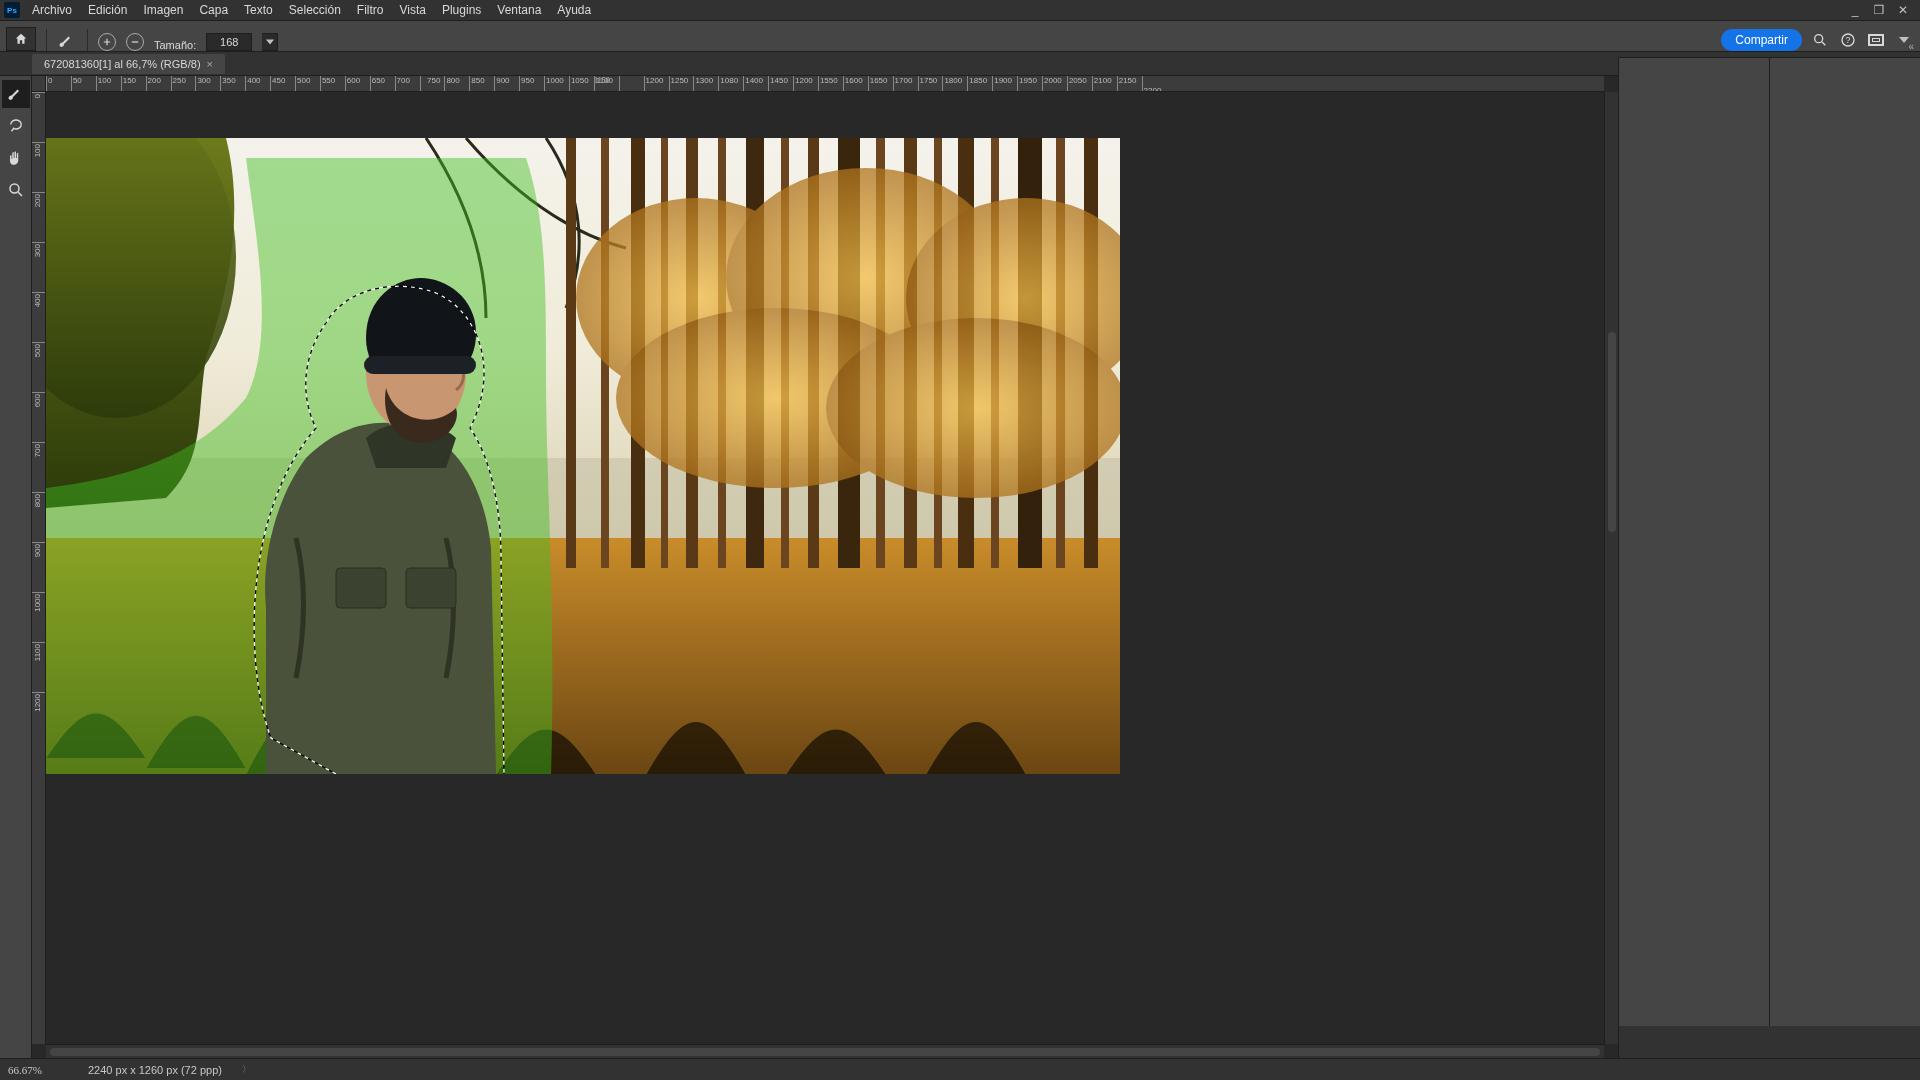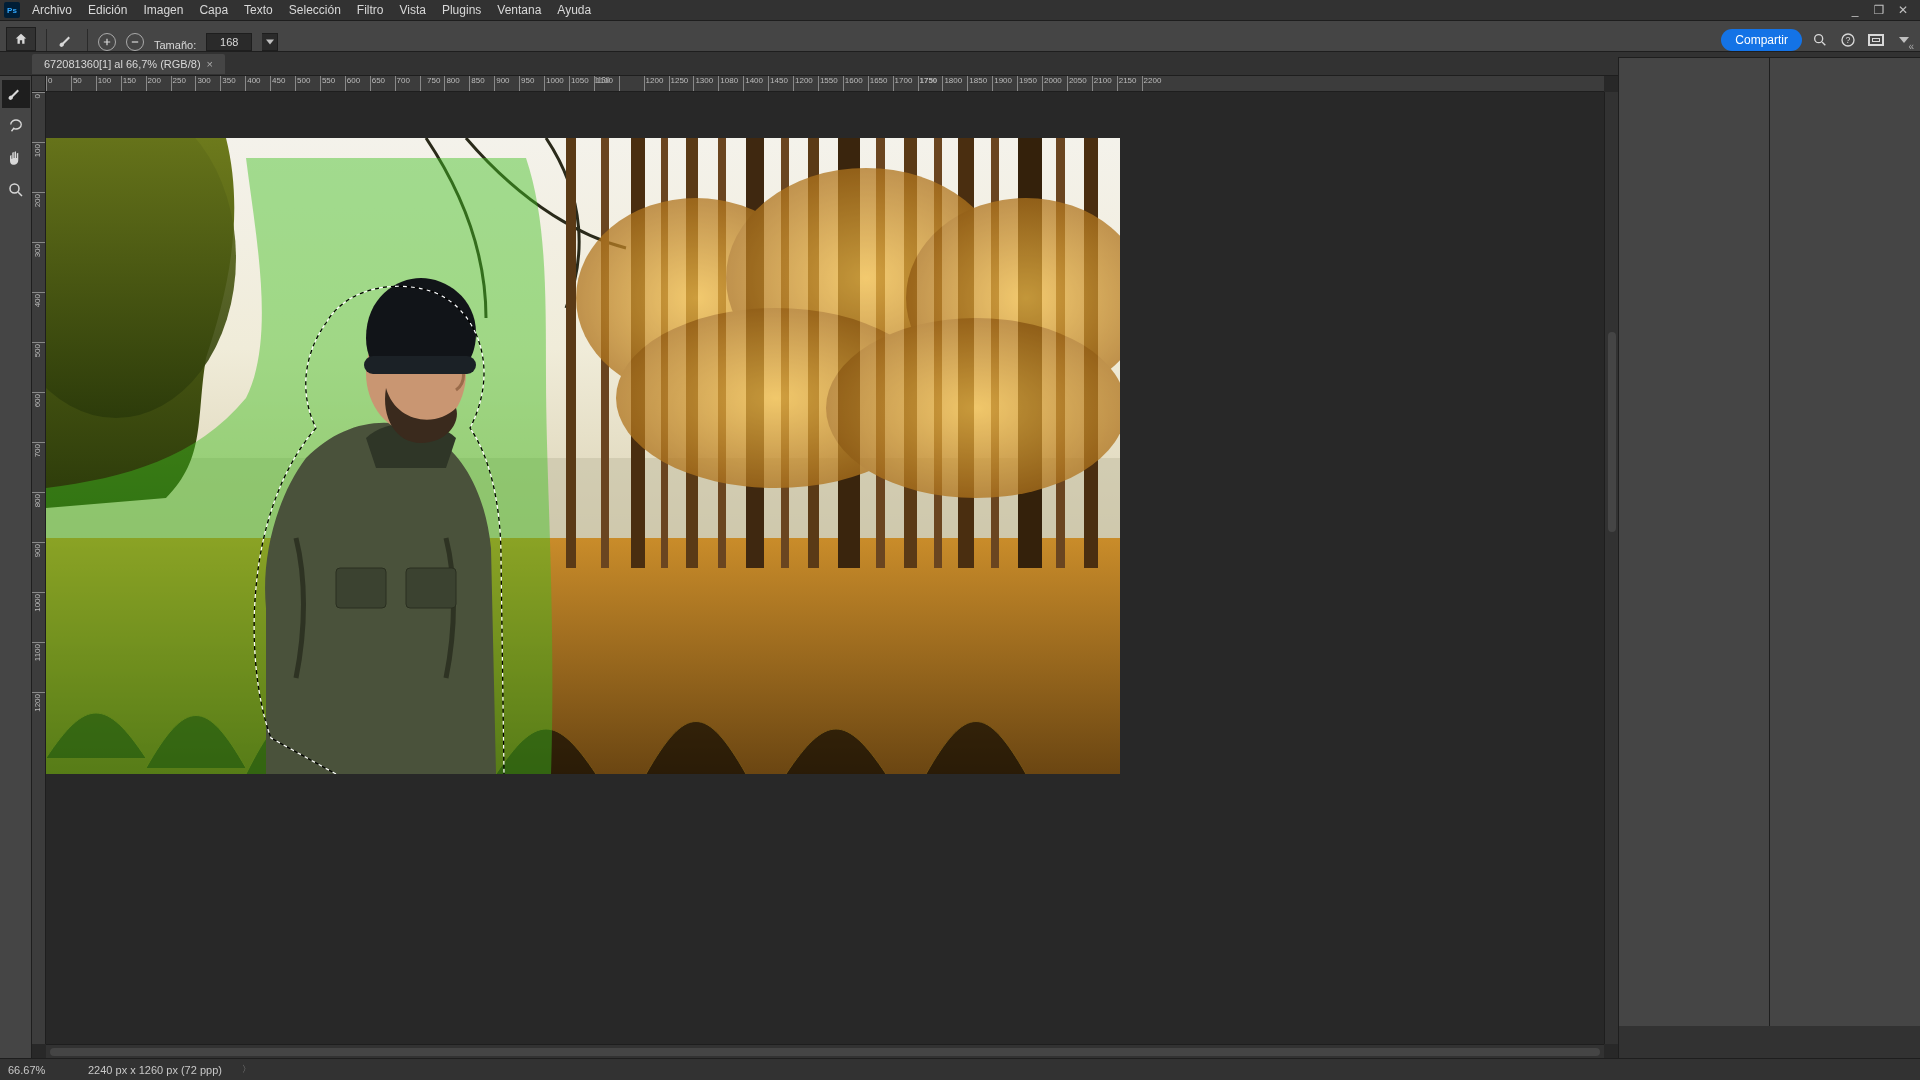--- a/index.html
+++ b/index.html
@@ -61,21 +61,21 @@
   .panel-tab { flex:1; height:28px; margin:2px; border:2px solid transparent; background:#383838; display:flex; align-items:center; gap:8px; padding:0 8px; font-size:10px; color:#e8e8e8; }
   .panel-tab .panbox { width:14px; height:12px; border:2px solid #c0c0c0; position:relative; }
   .panel-tab .panbox::after { content:""; position:absolute; top:3px; left:3px; width:4px; height:4px; background:#c0c0c0; }
   .hl-green { border-color:#18b300 !important; }
   .hl-red   { border-color:#ff1a1a !important; }
   .panel-body { background:#454545; border-top:1px solid #1e1e1e; }
   .collapse-caret { position:absolute; top:-16px; right:6px; font-size:10px; color:#aaa; }
 
   
   .statusbar { position:absolute; left:0; right:0; bottom:0; height:22px; background:#323232; border-top:1px solid #1e1e1e; display:flex; align-items:center; padding:0 8px; gap:20px; font-size:11px; color:#c8c8c8; }
-  .zoom-val { width:60px; }
+  .zoom-val { width:60px;font-family:Liberation Serif, serif; }
   .status-caret { font-size:9px; color:#888; }
 
   
   .isvg { display:block; }
 </style>
 </head>
 <body>
 
 <div class="menubar">
   <div class="ps-logo">Ps</div>
@@ -252,39 +252,39 @@
         <div class="tick-h-label" style="left: 749px;">1200</div>
         <div class="tick-h" style="left: 771.9px;"></div>
         <div class="tick-h-label" style="left: 773.9px;">1550</div>
         <div class="tick-h" style="left: 796.8px;"></div>
         <div class="tick-h-label" style="left: 798.8px;">1600</div>
         <div class="tick-h" style="left: 821.7px;"></div>
         <div class="tick-h-label" style="left: 823.7px;">1650</div>
         <div class="tick-h" style="left: 846.6px;"></div>
         <div class="tick-h-label" style="left: 848.6px;">1700</div>
         <div class="tick-h" style="left: 871.5px;"></div>
-        <div class="tick-h-label" style="left: 873.5px; font-weight: bold;">1750</div>
+        <div class="tick-h-label" style="left: 873.5px;">1750</div>
         <div class="tick-h" style="left: 896.4px;"></div>
         <div class="tick-h-label" style="left: 898.4px;">1800</div>
         <div class="tick-h" style="left: 921.3px;"></div>
         <div class="tick-h-label" style="left: 923.3px;">1850</div>
         <div class="tick-h" style="left: 946.2px;"></div>
         <div class="tick-h-label" style="left: 948.2px;">1900</div>
         <div class="tick-h" style="left: 971.1px;"></div>
         <div class="tick-h-label" style="left: 973.1px;">1950</div>
         <div class="tick-h" style="left: 996px;"></div>
         <div class="tick-h-label" style="left: 998px;">2000</div>
         <div class="tick-h" style="left: 1020.9px;"></div>
         <div class="tick-h-label" style="left: 1022.9px;">2050</div>
         <div class="tick-h" style="left: 1045.8px;"></div>
         <div class="tick-h-label" style="left: 1047.8px;">2100</div>
         <div class="tick-h" style="left: 1070.7px;"></div>
         <div class="tick-h-label" style="left: 1072.7px;">2150</div>
         <div class="tick-h" style="left: 1095.6px;"></div>
-        <div class="tick-h-label" style="left: 1097.6px;">2200</div>
+        <div class="tick-h-label" style="left: 1097.6px; margin-top: 10px;">2200</div>
       </div>
   </div>
   <div class="ruler-v" id="rvticks">
       <div class="tick-v" style="top: 0px;"></div>
       <div class="tick-v-label" style="top: 2px;">0</div>
       <div class="tick-v" style="top: 50px;"></div>
       <div class="tick-v-label" style="top: 52px;">100</div>
       <div class="tick-v" style="top: 100px;"></div>
       <div class="tick-v-label" style="top: 102px;">200</div>
       <div class="tick-v" style="top: 150px;"></div>

